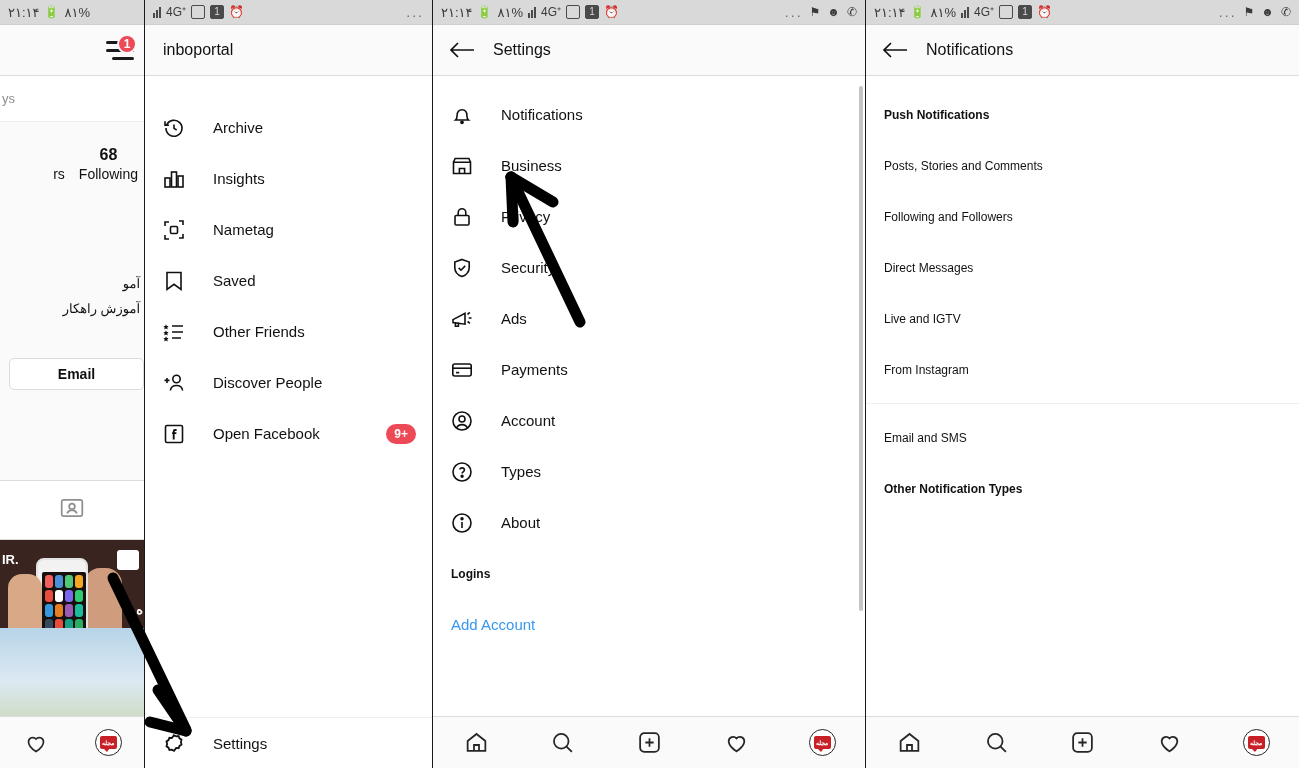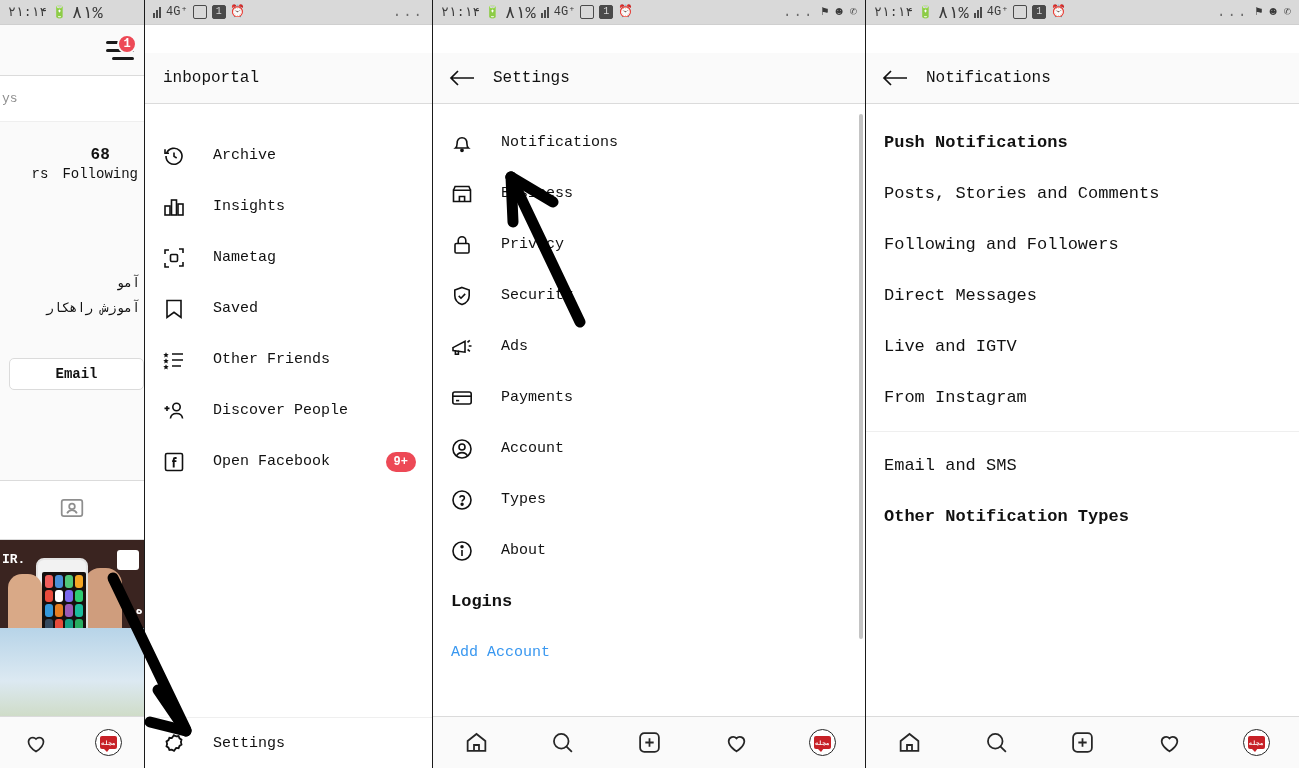--- a/index.html
+++ b/index.html
@@ -26,59 +26,57 @@
     padding: 0 8px 0 8px;
     font-size: 13px;
     color: #3a3a3a;
     flex: none;
     border-bottom: 1px solid #cfcfcf;
   }
   .sb-left { display: flex; align-items: center; gap: 5px; white-space: nowrap; }
   .sb-right { display: flex; align-items: center; gap: 7px; }
   .sb-time { font-size: 13px; letter-spacing: .2px; }
   .sb-batt { font-size: 12px; }
-  .sb-pct { font-size: 17px; }
+  .sb-pct { font-size: 13px; }
   .sb-ico { font-size: 12px; line-height: 1; display: inline-block; }
   .boxico {
     display:inline-block; width:14px; height:14px;
     border:1.5px solid #4a4a4a; border-radius:2px;
     position:relative; vertical-align:middle;
   }
   .boxico.filled { background:#4a4a4a; color:#d9d9d9; font-size:10px; text-align:center; line-height:12px;}
   .sig { display:inline-flex; align-items:flex-end; gap:1px; height:12px; }
   .sig i { display:block; width:2px; background:#4a4a4a; }
   .dots { letter-spacing: 2px; font-size: 14px; color:#6d6d6d;}
 
   
   .pane {
     height: 768px;
     background: #fff;
     border-right: 1px solid #1a1a1a;
     display: flex;
     flex-direction: column;
     position: relative;
     overflow: hidden;
-    font-family: Liberation Mono, monospace;
   }
   .pane-1 { width: 145px; }
   .pane-2 { width: 288px; }
   .pane-3 { width: 433px; }
   .pane-4 { width: 433px; border-right: none; }
 
   
   .appbar {
     height: 51px;
     background: #fafafa;
     border-bottom: 1px solid #dbdbdb;
     display: flex;
     align-items: center;
     padding: 8px 16px;
     gap: 18px;
     flex: none;
-    margin-top: 28px;
   }
   .appbar-title {
     font-size: 16px;
     color: #111;
     font-weight: 400;
   }
   .back-arrow { width: 26px; height: 20px; flex: none; }
 
   
   .p1-top {
@@ -155,21 +153,21 @@
   }
   .row .ico { width:26px; height:26px; flex:none; display:flex; align-items:center; justify-content:center;}
   .row .label { font-size:15px; color:#111; white-space:nowrap; }
   .row .badge {
     margin-left:auto; background:#ed4956; color:#fff;
     font-size:12px; font-weight:700; border-radius:11px;
     padding:2px 8px; line-height:16px;
   }
   .row.sep-top { border-top:1px solid #efefef; }
   .row.link .label { color:#3897f0; }
-  .plainrow { height:51px; display:flex; align-items:center; padding:0 18px; font-size:17px; color:#111;}
+  .plainrow { height:51px; display:flex; align-items:center; padding:0 18px; font-size:12px; color:#111;}
   .plainrow.bold { font-weight:700; }
   .plainrow.with-toggle { justify-content:space-between; }
   .divider { height:1px; background:#efefef; margin:8px 0; }
 
   .toggle {
     width:56px; height:30px; border-radius:15px; background:#c7c7c7;
     position:relative; flex:none;
   }
   .toggle i {
     position:absolute; left:3px; top:3px; width:24px; height:24px;

